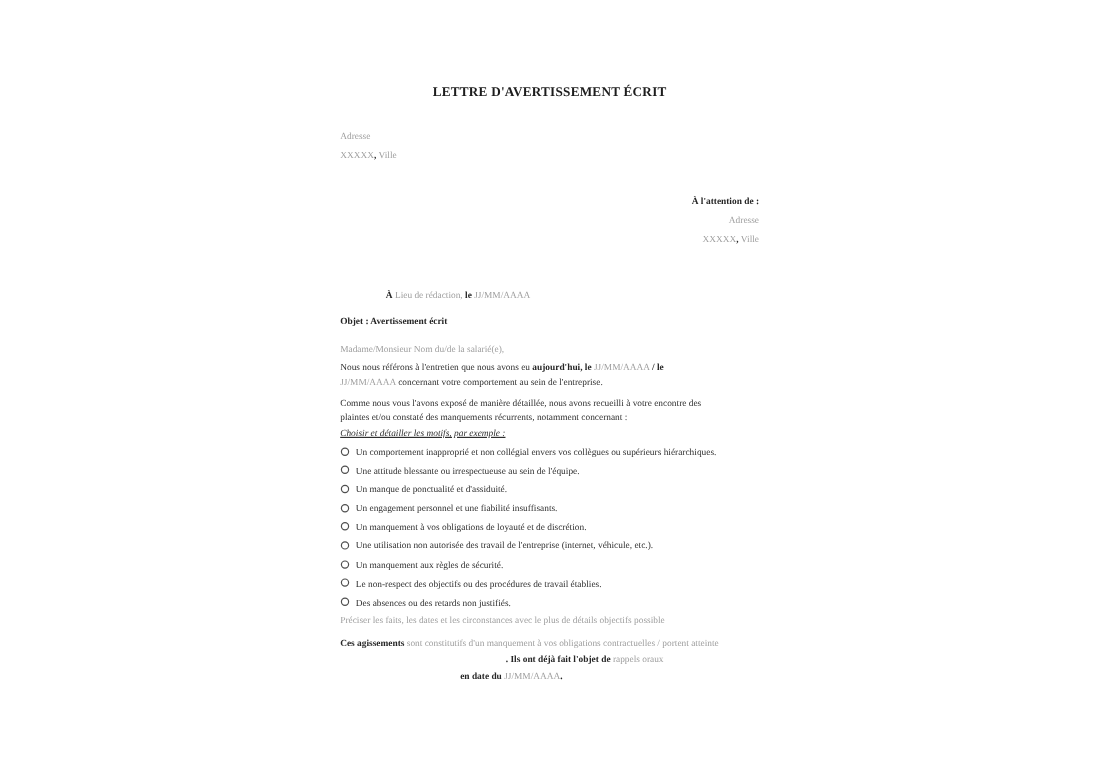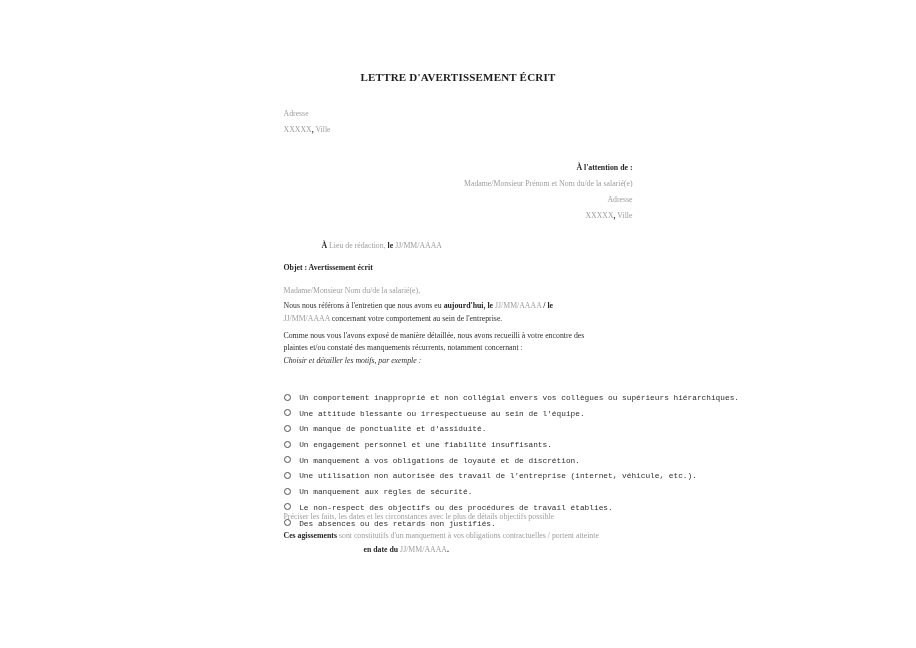--- a/index.html
+++ b/index.html
@@ -35,65 +35,64 @@
   }
   .sender    { top: 106px; line-height: 15.6px; }
   .recipient { top: 160px; line-height: 16px; text-align: right; }
   .dateline  { top: 241px; margin-left: 38px; }
   .subject   { top: 263px; font-weight: bold; color: #262626; }
   .salutation{ top: 286px; }
   .para-intro   { top: 300px; line-height: 12.6px; }
   .para-context { top: 329.5px; line-height: 12.6px; }
   .motifs-intro { top: 356px; }
   .bullets {
-    top: 391px;
+    top: 369px;
     list-style: none;
-    margin: 0; padding: 0; font-family: Liberation Mono, monospace;
+    margin: 0; padding: 0;
   }
   .bullets li {
     height: 15.7px;
     line-height: 15.7px;
     white-space: nowrap;
   }
   .circle {
     display: inline-block;
     width: 5px; height: 5px;
     border: 1px solid #4f4f4f;
     border-radius: 50%;
     margin-right: 4px;
     vertical-align: -0.5px;
   }
   .note    { top: 512px; }
   .closing { top: 529px; line-height: 13.8px; }
   .closing .l2 { margin-left: 138px; }
-  .closing .l3 { margin-left: 80px; }
+  .closing .l3 { margin-left: 100px; }
 
   
   .sg-n  { color: #2e2e2e; }
   .sg-b  { color: #262626; font-weight: bold; }
   .sg-bg { color: #474747; font-weight: bold; }
   .sg-g  { color: #9d9d9d; }
-  .sg-i  { color: #2e2e2e; font-style: italic; }
+  .sg-i  { color: #2e2e2e; font-style: italic; text-decoration: underline; }
 </style>
 </head>
 <body>
 
 <div class="page">
   <div class="doc">
 
     <div class="abs title line">LETTRE D'AVERTISSEMENT ÉCRIT</div>
 
     <div class="abs sender">
       <div class="line"><span class="sg-g">Adresse</span></div>
       <div class="line"><span class="sg-g">XXXXX</span><span class="sg-b">,</span><span class="sg-g"> Ville</span></div>
     </div>
 
     <div class="abs recipient">
       <div class="line"><span class="sg-b">À l'attention de :</span></div>
-      <div class="line"><span class="sg-g">Madame/Monsieur Prénom et Nom du/de la salarié(e)</span></div>
       <div class="line"><span class="sg-g">Adresse</span></div>
       <div class="line"><span class="sg-g">XXXXX</span><span class="sg-b">,</span><span class="sg-g"> Ville</span></div>
     </div>
 
     <div class="abs dateline line"><span class="sg-b">À </span><span class="sg-g">Lieu de rédaction,</span><span class="sg-b"> le </span><span class="sg-g">JJ/MM/AAAA</span></div>
 
     <div class="abs subject line">Objet : Avertissement écrit</div>
 
     <div class="abs salutation line"><span class="sg-g">Madame/Monsieur Nom du/de la salarié(e),</span></div>
 
@@ -145,17 +144,18 @@
       <li>
         <span class="circle"></span>
         <span>Des absences ou des retards non justifiés.</span>
       </li>
     </ul>
 
     <div class="abs note line"><span class="sg-g">Préciser les faits, les dates et les circonstances avec le plus de détails objectifs possible</span></div>
 
     <div class="abs closing">
       <div class="line"><span class="sg-b">Ces agissements </span><span class="sg-g">sont constitutifs d'un manquement à vos obligations contractuelles / portent atteinte</span></div>
+      <div class="line l2"><span class="sg-b">. Ils ont déjà fait l'objet de </span><span class="sg-g">rappels oraux</span></div>
       <div class="line l3"><span class="sg-b">en date du </span><span class="sg-g">JJ/MM/AAAA</span><span class="sg-b">.</span></div>
     </div>
 
   </div>
 </div>
 
 </body></html>

